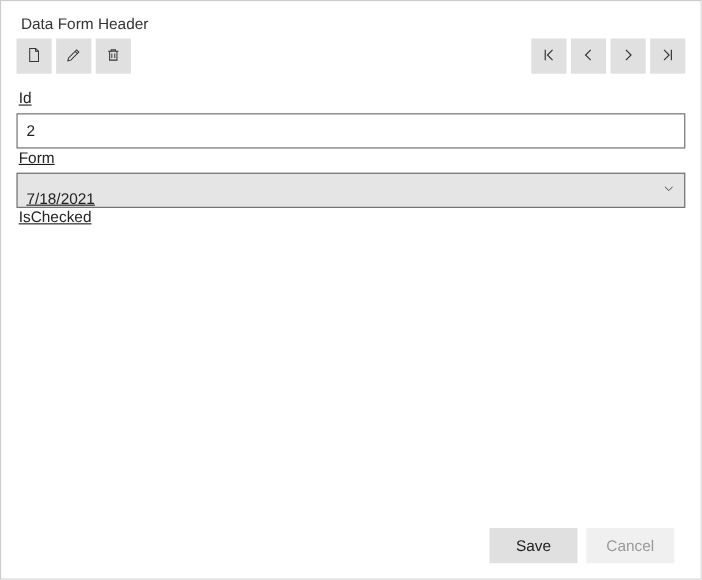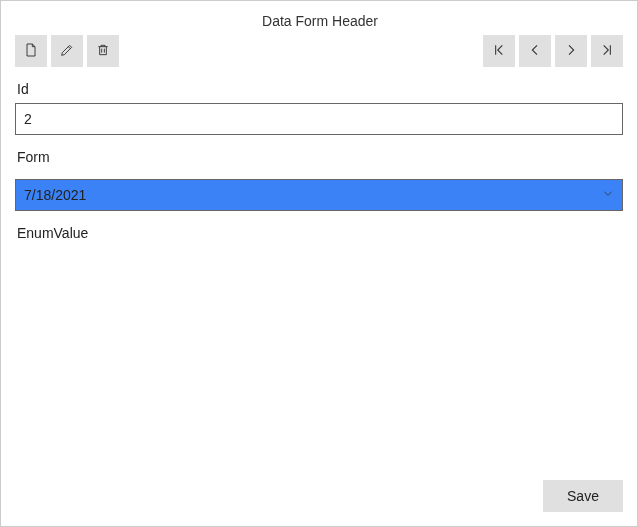--- a/index.html
+++ b/index.html
@@ -15,21 +15,20 @@
     width: 638px;
     height: 527px;
     border: 1px solid #ccc;
     padding: 8px 14px 14px 14px;
     position: relative;
   }
   .header-title {
     font-size: 14px;
     color: #333;
     padding: 4px 2px 6px 4px;
-    text-align: center;
   }
   .toolbar-row {
     display: flex;
     justify-content: space-between;
     align-items: center;
     margin-bottom: 14px;
   }
   .btn-group { display: flex; gap: 4px; }
   .icon-btn {
     width: 32px;
@@ -37,21 +36,21 @@
     background: #e0e0e0;
     border: none;
     display: flex;
     align-items: center;
     justify-content: center;
     cursor: pointer;
     padding: 0;
   }
   .icon-btn svg { width: 16px; height: 16px; stroke: #333; fill: none; stroke-width: 1.4; }
   .icon-btn.nav svg { stroke-width: 1.6; }
-  .form-section { margin-bottom: 14px; }
+  .form-section { margin-bottom: 0; text-decoration: underline; }
   .field-label {
     display: block;
     font-size: 14px;
     color: #222;
     margin-bottom: 6px;
     padding-left: 2px;
   }
   .text-input {
     width: 100%;
     height: 32px;
@@ -79,36 +78,36 @@
     width: 100%;
   }
   .select-input {
     width: 100%;
     height: 32px;
     border: 1px solid #666;
     padding: 0 32px 0 8px;
     font-family: inherit;
     font-size: 14px;
     color: #222;
-    background: #3b82f6;
-    display: flex;
-    align-items: center;
+    background: #e5e5e5;
+    display: flex;
+    align-items: flex-end;
     cursor: pointer;
   }
   .select-chevron {
     position: absolute;
     right: 8px;
     top: 50%;
     transform: translateY(-50%);
     pointer-events: none;
   }
   .select-chevron svg { width: 14px; height: 14px; stroke: #333; fill: none; stroke-width: 1.4; }
   .footer {
     position: absolute;
-    right: 14px;
+    right: 24px;
     bottom: 14px;
     display: flex;
     gap: 8px;
   }
   .footer-btn {
     width: 80px;
     height: 32px;
     border: none;
     font-family: inherit;
     font-size: 14px;
@@ -205,20 +204,21 @@
       </div>
       <span class="select-chevron">
         <svg viewBox="0 0 24 24">
             <path d="M6 9l6 6 6-6"></path>
           </svg>
       </span>
     </div>
   </div>
 
   <div class="form-section">
-    <label class="field-label">EnumValue</label>
+    <label class="field-label">IsChecked</label>
   </div>
 
   <div class="footer">
     <button class="footer-btn save-btn">Save</button>
+    <button class="footer-btn cancel-btn">Cancel</button>
   </div>
 
 </div>
 
 </body></html>

